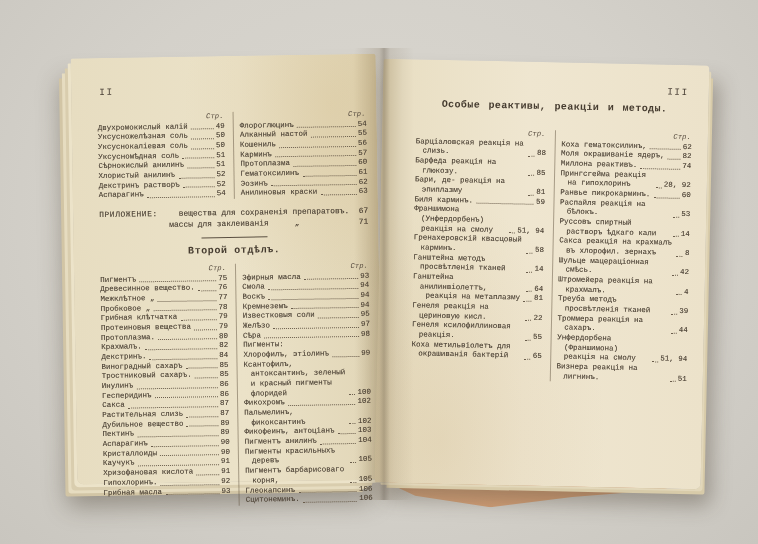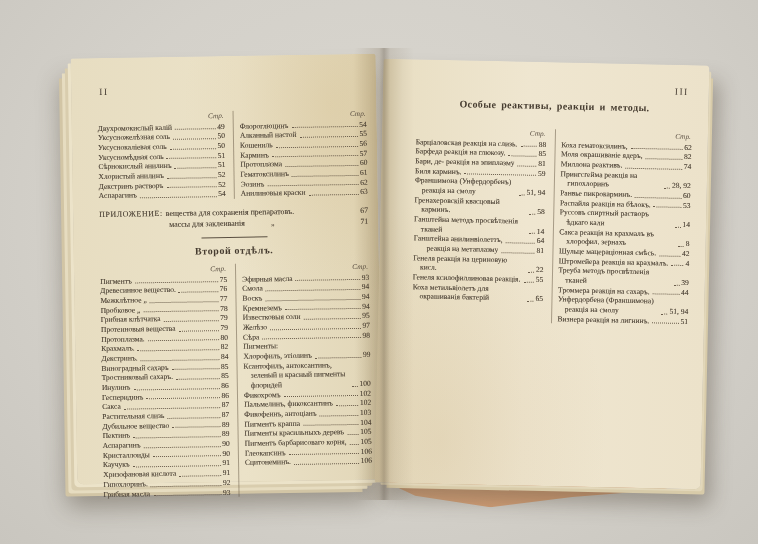--- a/index.html
+++ b/index.html
@@ -1,21 +1,21 @@
 <!DOCTYPE html>
 <html><head>
 <meta charset="utf-8">
 <style>
   html,body{margin:0;padding:0;}
   .photo{
     position:relative;
     width:758px;height:544px;
     overflow:hidden;
     background:radial-gradient(ellipse at 50% 40%, #dad7d0 0%, #d4d1ca 55%, #c9c6bf 100%);
-    font-family:Liberation Serif, serif;
+    font-family:Liberation Mono, monospace;
     color:#52483c;
   }
   .book{position:absolute;left:54px;top:48px;width:652px;height:452px;}
 
   
   .tan-insert{
     position:absolute;left:330px;top:408px;width:314px;height:52px;
     background:linear-gradient(175deg,#e3b astray 0%,#d8a77f 60%);
     background:linear-gradient(175deg,#e2b28c 0%,#d8a77f 55%,#cf9a72 100%);
     clip-path:polygon(0% 28%, 4% 10%, 97% 0%, 100% 42%, 88% 62%, 60% 78%, 34% 100%, 10% 80%, 2% 58%);
@@ -84,21 +84,21 @@
 
   .entry{display:flex;align-items:flex-end;font-size:7.5px;line-height:1.29;color:#50463a;
          text-shadow:0 0 .4px rgba(86,74,58,.55);}
   .entry .t{text-indent:-7px;padding-left:7px;}
   .entry .dots{flex:1 0 6px;border-bottom:1px dotted #6a5d4c;margin:0 2px 2px 3px;min-width:5px;}
   .entry .p{white-space:nowrap;}
   .entry.indent{padding-left:13px;}
 
   .appendix{margin:9px 0 2px 0;font-size:7.9px;color:#4e4438;text-shadow:0 0 .4px rgba(86,74,58,.5);}
   .app-line{display:flex;align-items:flex-end;line-height:1.35;}
-  .app-label{letter-spacing:.6px;margin-right:3px;}
+  .app-label{letter-spacing:.6px;margin-right:21px;}
   .app-spacer{flex:1;}
   .app-line2{padding-left:70px;}
   .app-ditto{margin-left:26px;}
   .rule{width:66px;border-top:1px solid #5a4f41;margin:8px auto 7px auto;}
 </style>
 </head>
 <body>
 
 <div class="photo">
   <div class="book">
@@ -456,21 +456,21 @@
                 <span class="p">102</span>
               </div>
 
               <div class="entry">
                 <span class="t">Фикофеинъ, антоціанъ</span>
                 <span class="dots"></span>
                 <span class="p">103</span>
               </div>
 
               <div class="entry">
-                <span class="t">Пигментъ краппа</span>
+                <span class="t">Пигментъ анилинъ</span>
                 <span class="dots"></span>
                 <span class="p">104</span>
               </div>
 
               <div class="entry">
                 <span class="t">Пигменты красильныхъ деревъ</span>
                 <span class="dots"></span>
                 <span class="p">105</span>
               </div>
 

